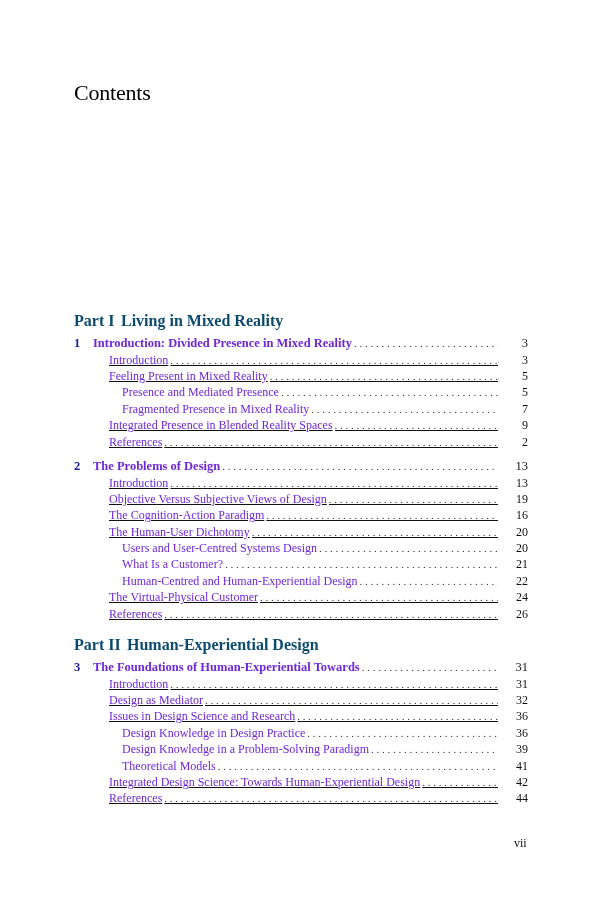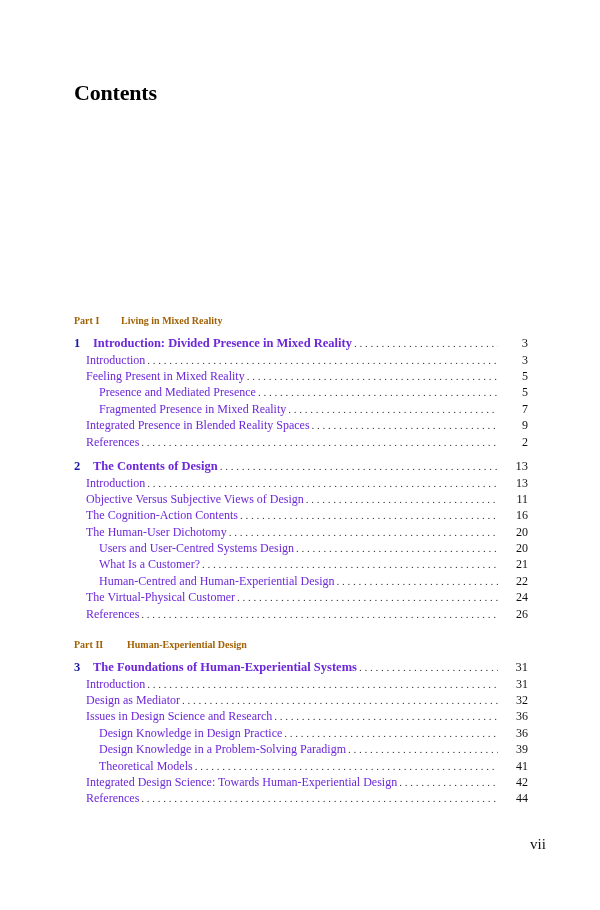--- a/index.html
+++ b/index.html
@@ -13,35 +13,35 @@
       position: relative;
       overflow: hidden;
       font-family: "Liberation Serif", "DejaVu Serif", serif;
       color: #111111;
     }
     .page-title {
       position: absolute;
       left: 74px;
       top: 80px;
       font-size: 22px;
-      font-weight: bold;
+      font-weight: normal;
       color: #000000;
       margin: 0;
       letter-spacing: -0.2px;
     }
     .toc {
       position: absolute;
       left: 74px;
       top: 312px;
       width: 454px;
     }
     .part {
       font-weight: bold;
-      font-size: 10px;
-      color: #a16207;
+      font-size: 16px;
+      color: #0c4a6e;
       height: 17px;
       line-height: 17px;
       margin-bottom: 6px;
       white-space: nowrap;
     }
     .part .part-label {
       display: inline-block;
       width: 47px;
     }
     .part.part-2 {
@@ -72,22 +72,22 @@
       font-weight: bold;
     }
     .row .entry {
       position: absolute;
       top: 0;
       right: 30px;
       display: flex;
       overflow: hidden;
     }
     .row.lvl0 .entry { left: 19px; }
-    .row.lvl1 .entry { left: 12px; }
-    .row.lvl2 .entry { left: 25px; }
+    .row.lvl1 .entry { left: 35px; text-decoration: underline; }
+    .row.lvl2 .entry { left: 48px; }
     .row .title {
       color: #6d28d9;
       flex: 0 0 auto;
       padding-right: 2px;
     }
     .row .leader {
       flex: 1 1 auto;
       overflow: hidden;
       color: #333333;
       font-weight: normal;
@@ -105,23 +105,22 @@
       top: 0;
       width: 28px;
       text-align: right;
       color: #111111;
       font-weight: normal;
     }
     .page-number {
       position: absolute;
       left: 514px;
       top: 836px;
-      font-size: 15px;
+      font-size: 12px;
       color: #111111;
-      margin-left: 16px;
     }
   </style>
 </head>
 <body>
 
 <h1 class="page-title">Contents</h1>
 
 <div class="toc">
 
   <div class="part part-1">
@@ -178,42 +177,42 @@
           <span class="leader"></span>
         </span>
       <span class="page">2</span>
     </div>
   </div>
 
   <div class="chapter-block">
     <div class="row chapter lvl0">
       <span class="num">2</span>
       <span class="entry">
-          <span class="title">The Contents of Design</span>
+          <span class="title">The Problems of Design</span>
           <span class="leader"></span>
         </span>
       <span class="page">13</span>
     </div>
     <div class="row lvl1">
       <span class="entry">
           <span class="title">Introduction</span>
           <span class="leader"></span>
         </span>
       <span class="page">13</span>
     </div>
     <div class="row lvl1">
       <span class="entry">
           <span class="title">Objective Versus Subjective Views of Design</span>
           <span class="leader"></span>
         </span>
-      <span class="page">11</span>
-    </div>
-    <div class="row lvl1">
-      <span class="entry">
-          <span class="title">The Cognition-Action Contents</span>
+      <span class="page">19</span>
+    </div>
+    <div class="row lvl1">
+      <span class="entry">
+          <span class="title">The Cognition-Action Paradigm</span>
           <span class="leader"></span>
         </span>
       <span class="page">16</span>
     </div>
     <div class="row lvl1">
       <span class="entry">
           <span class="title">The Human-User Dichotomy</span>
           <span class="leader"></span>
         </span>
       <span class="page">20</span>
@@ -256,21 +255,21 @@
   </div>
 
   <div class="part part-2">
     <span class="part-label">Part II</span><span>Human-Experiential Design</span>
   </div>
 
   <div class="chapter-block">
     <div class="row chapter lvl0">
       <span class="num">3</span>
       <span class="entry">
-          <span class="title">The Foundations of Human-Experiential Systems</span>
+          <span class="title">The Foundations of Human-Experiential Towards</span>
           <span class="leader"></span>
         </span>
       <span class="page">31</span>
     </div>
     <div class="row lvl1">
       <span class="entry">
           <span class="title">Introduction</span>
           <span class="leader"></span>
         </span>
       <span class="page">31</span>

